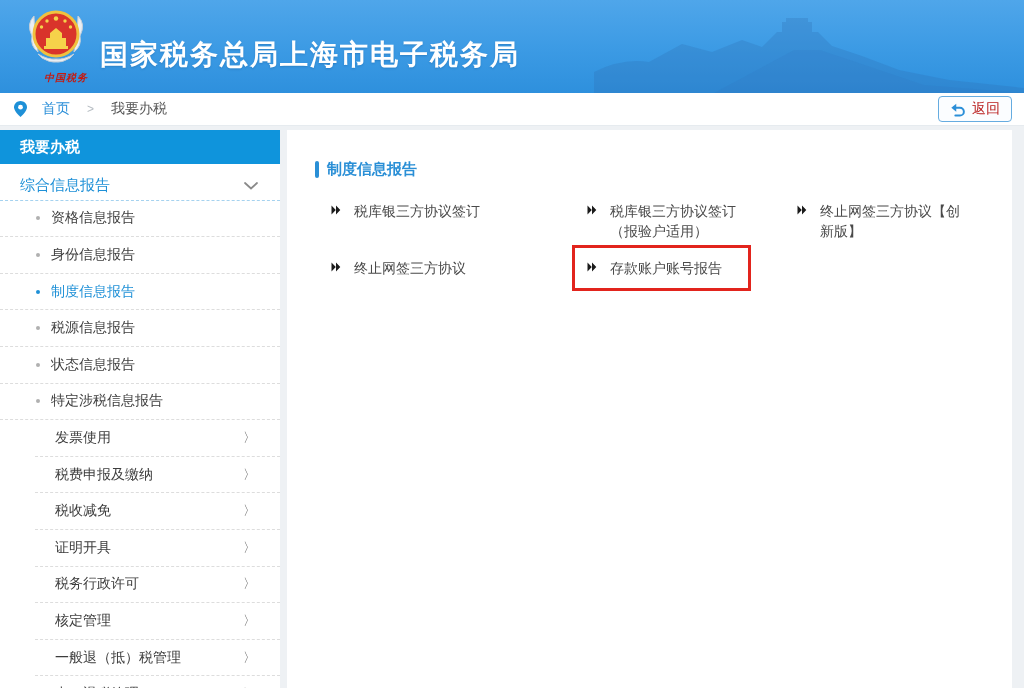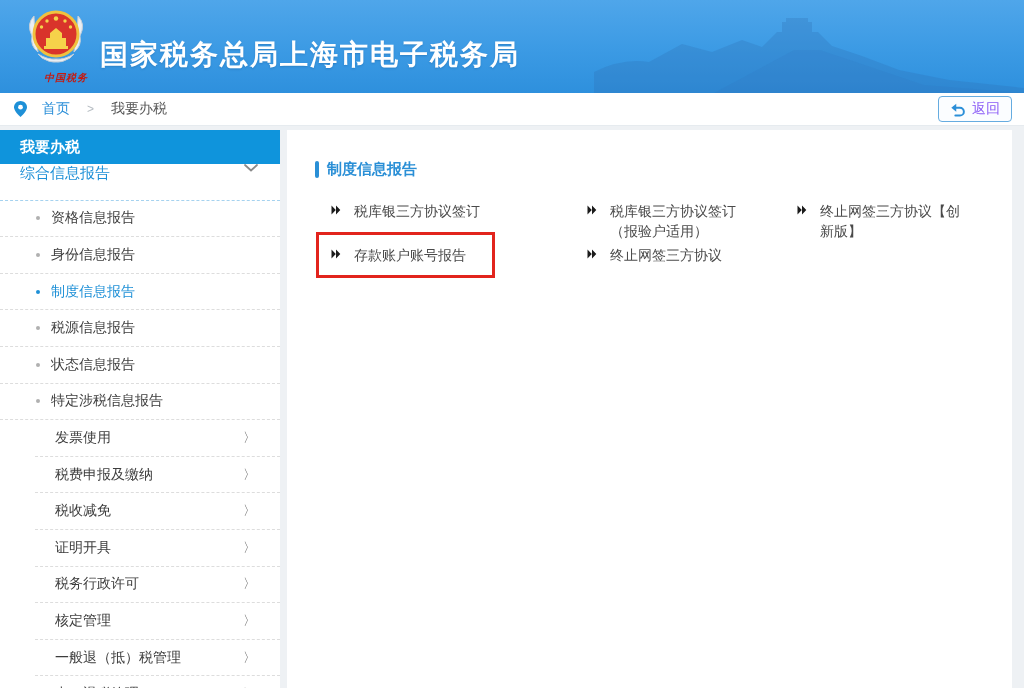--- a/index.html
+++ b/index.html
@@ -36,35 +36,35 @@
     background: #ffffff; border-bottom: 1px solid #e6ebef;
     display: flex; align-items: center; padding: 0 12px 0 14px; gap: 8px;
   }
   .crumb-home { color: #2b8fd8; font-size: 14px; margin-left: 7px; cursor: pointer; }
   .crumb-sep { color: #b5bcc2; font-size: 12px; margin: 0 9px; }
   .crumb-current { color: #555; font-size: 14px; }
   .crumb-spacer { flex: 1; }
   .back-btn {
     display: inline-flex; align-items: center; gap: 6px;
     border: 1px solid #66ace0; border-radius: 4px; background: #fbfdff;
-    padding: 3px 11px; color: #8b5cf6; font-size: 14px; cursor: pointer;
+    padding: 3px 11px; color: #b91c1c; font-size: 14px; cursor: pointer;
   }
 
   
   .sidebar {
     position: absolute; left: 0; top: 130px; width: 280px; height: 558px;
     background: #ffffff; overflow: hidden;
   }
   .sidebar-header {
     height: 34px; line-height: 34px; background: #0f94dc; color: #ffffff;
     font-size: 15px; font-weight: bold; padding-left: 20px;
   }
   .side-group {
-    height: 36.6px; display: flex; justify-content: space-between;
-    padding: 0 22px 0 20px; color: #1e90d7; font-size: 15px; cursor: pointer;
+    height: 36.6px; display: flex; align-items: center; justify-content: space-between;
+    padding: 8px 22px 0 20px; color: #1e90d7; font-size: 15px; cursor: pointer;
     border-bottom: 1px dashed #a5d2ef;
   }
   .side-sub {
     height: 36.6px; display: flex; align-items: center; padding-left: 36px;
     font-size: 14px; color: #3d3d3d; cursor: pointer;
     border-bottom: 1px dashed #dddddd;
   }
   .side-sub .dot {
     width: 4px; height: 4px; border-radius: 50%; background: #b0b0b0;
     margin-right: 11px; flex: none;
@@ -83,21 +83,21 @@
   .content {
     position: absolute; left: 287px; top: 130px; width: 725px; height: 558px;
     background: #ffffff; padding-top: 30px;
   }
   .section-head { display: flex; align-items: center; gap: 8px; margin-left: 28px; }
   .accent-bar { width: 4px; height: 17px; background: #2a8fd6; border-radius: 2px; }
   .section-title { color: #2a8fd6; font-size: 15px; font-weight: bold; }
 
   .links-grid {
     display: grid; grid-template-columns: 256px 210px 1fr;
-    margin: 22px 0 0 44px; row-gap: 4px; align-items: start;
+    margin: 22px 0 0 44px; row-gap: 17px; align-items: start;
   }
   .link {
     display: flex; align-items: flex-start; gap: 13px;
     font-size: 14px; color: #4a4a4a; line-height: 20px; cursor: pointer;
     width: fit-content; max-width: 200px;
     border: 3px solid transparent; padding: 10px 12px; margin: -13px -15px;
   }
   .link .dbl-arrow { margin-top: 4px; flex: none; }
   .link.highlighted {
     border-color: #e2241d; padding-right: 26px; margin-right: -29px;
@@ -235,26 +235,26 @@
         <path d="M0.5,0.5 L4.8,5 L0.5,9.5 Z M5,0.5 L9.3,5 L5,9.5 Z" fill="#1b1b1b"></path>
       </svg>
       <span>税库银三方协议签订（报验户适用）</span>
     </div>
     <div class="link">
       <svg class="dbl-arrow" width="10" height="10" viewBox="0 0 10 10">
         <path d="M0.5,0.5 L4.8,5 L0.5,9.5 Z M5,0.5 L9.3,5 L5,9.5 Z" fill="#1b1b1b"></path>
       </svg>
       <span>终止网签三方协议【创新版】</span>
     </div>
+    <div class="link">
+      <svg class="dbl-arrow" width="10" height="10" viewBox="0 0 10 10">
+        <path d="M0.5,0.5 L4.8,5 L0.5,9.5 Z M5,0.5 L9.3,5 L5,9.5 Z" fill="#1b1b1b"></path>
+      </svg>
+      <span>终止网签三方协议</span>
+    </div>
     <div class="link highlighted">
       <svg class="dbl-arrow" width="10" height="10" viewBox="0 0 10 10">
         <path d="M0.5,0.5 L4.8,5 L0.5,9.5 Z M5,0.5 L9.3,5 L5,9.5 Z" fill="#1b1b1b"></path>
       </svg>
       <span>存款账户账号报告</span>
     </div>
-    <div class="link">
-      <svg class="dbl-arrow" width="10" height="10" viewBox="0 0 10 10">
-        <path d="M0.5,0.5 L4.8,5 L0.5,9.5 Z M5,0.5 L9.3,5 L5,9.5 Z" fill="#1b1b1b"></path>
-      </svg>
-      <span>终止网签三方协议</span>
-    </div>
   </div>
 </div>
 
 </body></html>

